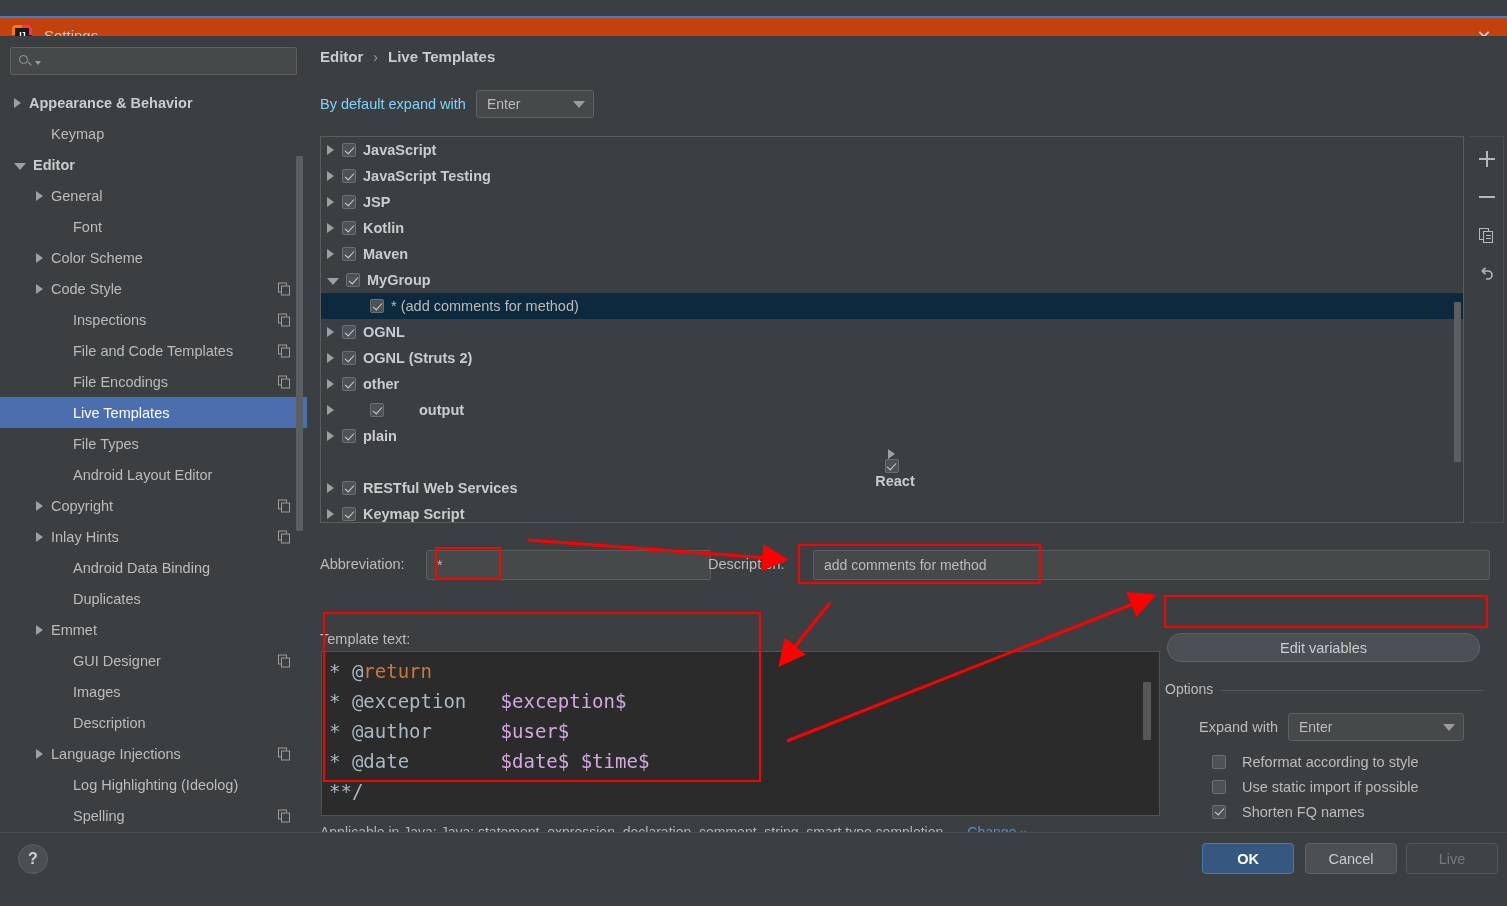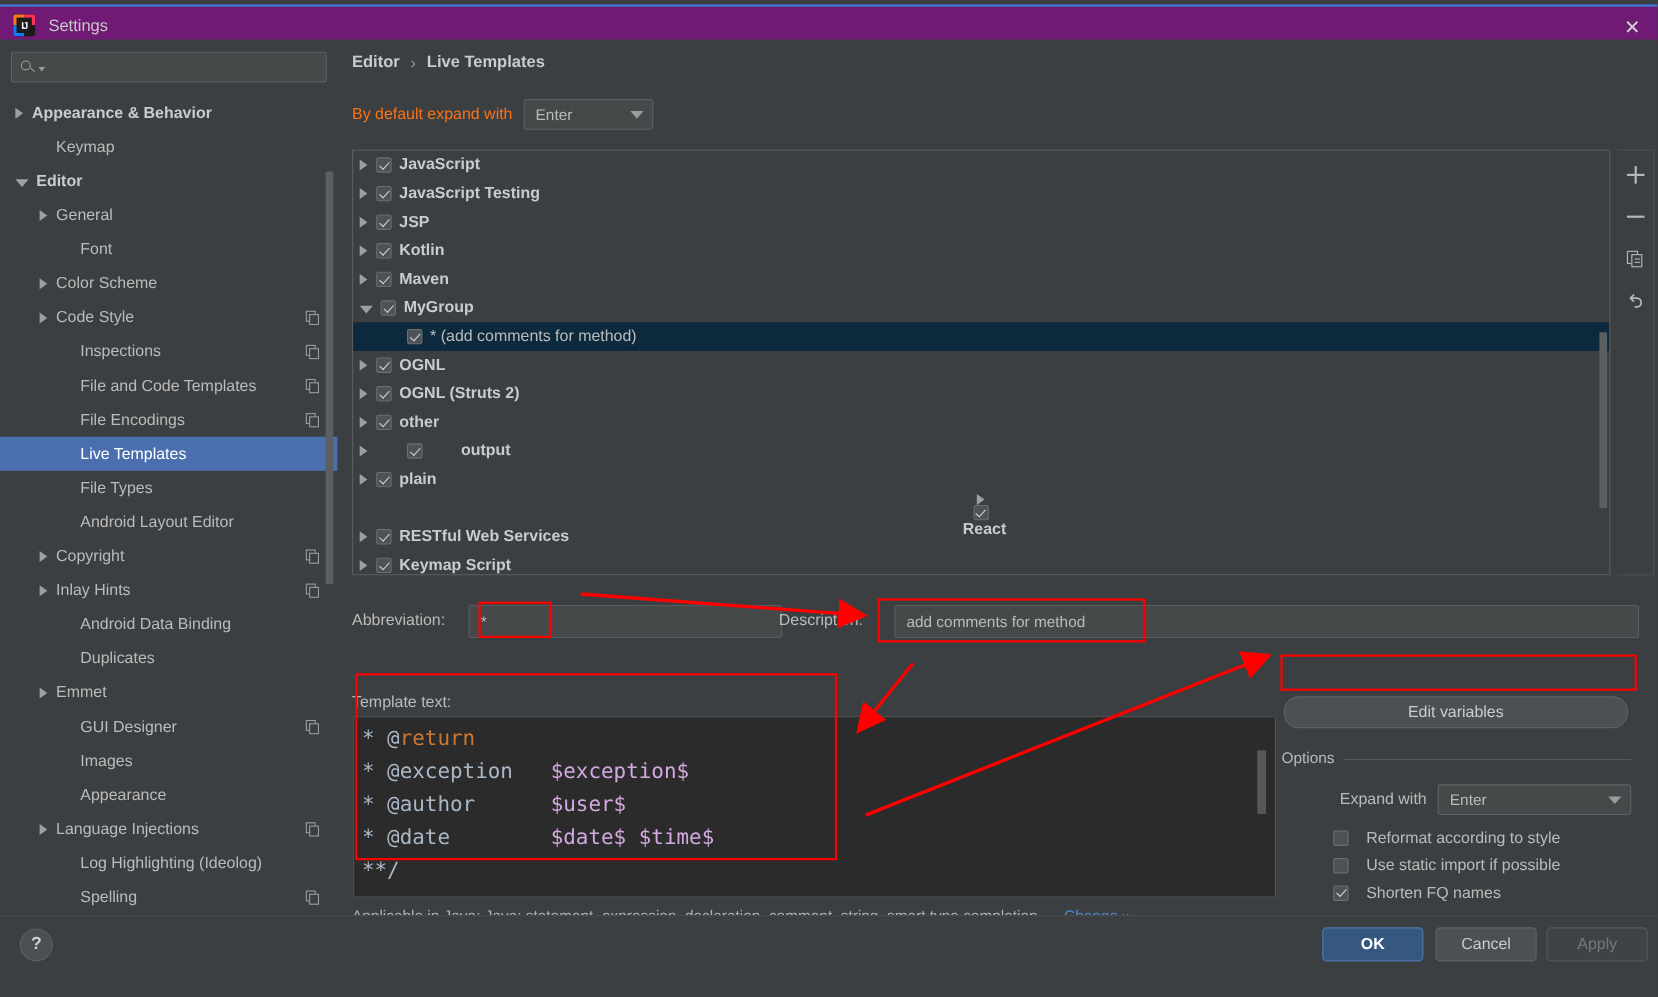--- a/index.html
+++ b/index.html
@@ -12,22 +12,22 @@
   #app {
     position: relative;
     width: 1507px; height: 906px;
     background: #3c3f41;
     color: #bbbbbb;
     font-size: 14px;
   }
 
   
   .titlebar {
-    position: absolute; left: 0; top: 4px; width: 1507px; height: 36px;
-    background: #701a75;
+    position: absolute; left: 0; top: 16px; width: 1507px; height: 36px;
+    background: #c2410c;
     border-top: 2px solid #3a7fd5;
     display: flex; align-items: center;
   }
   .app-icon {
     width: 20px; height: 20px; margin-left: 12px; margin-right: 12px;
     position: relative; border-radius: 3px; overflow: hidden;
     background: #1b1b1b;
   }
   .app-icon .q1 { position:absolute; left:0; top:0; width:10px; height:10px; background:#f97a12; }
   .app-icon .q2 { position:absolute; right:0; top:0; width:10px; height:10px; background:#fe315d; }
@@ -115,21 +115,21 @@
   .breadcrumb {
     position: absolute; left: 13px; top: 12px;
     font-size: 15px; font-weight: bold; color: #c9ccce;
     display: flex; align-items: center; gap: 10px;
   }
   .breadcrumb .sep { color: #9a9c9d; font-weight: normal; font-size: 14px; }
 
   .expand-row {
     position: absolute; left: 13px; top: 54px; display: flex; align-items: center; gap: 10px;
   }
-  .expand-row .lbl { font-size: 14.5px; color: #f97316; }
+  .expand-row .lbl { font-size: 14.5px; color: #7dd3fc; }
   .combo {
     height: 28px; min-width: 118px; background: #45494a;
     border: 1px solid #5e6163; border-radius: 3px;
     display: flex; align-items: center; justify-content: space-between;
     padding: 0 8px 0 10px; cursor: pointer;
   }
   .combo .val { font-size: 14px; color: #bbbbbb; }
   .combo .dncaret {
     width: 0; height: 0; margin-left: 16px;
     border-left: 6px solid transparent; border-right: 6px solid transparent;
@@ -230,21 +230,21 @@
   }
   .options-group { position: absolute; left: 858px; top: 645px; width: 318px; }
   .og-title {
     position: absolute; left: 0; top: 0; font-size: 14px; color: #bbbbbb;
     background: #3c3f41; padding-right: 8px; z-index: 2;
   }
   .og-line {
     position: absolute; left: 0; top: 9px; width: 318px; height: 1px; background: #555859;
   }
   .og-body { position: absolute; left: 0; top: 32px; width: 318px; }
-  .opt-expand { display: flex; align-items: center; gap: 10px; margin-left: 24px; justify-content: flex-end; }
+  .opt-expand { display: flex; align-items: center; gap: 10px; margin-left: 34px; }
   .opt-expand .lbl { font-size: 14.5px; color: #bbbbbb; }
   .opt-expand .combo { width: 176px; height: 28px; }
   .opt-check {
     display: flex; align-items: center; gap: 9px; margin-left: 47px;
     height: 25px; font-size: 14.5px; color: #bbbbbb;
   }
   .opt-check:first-of-type { margin-top: 8px; }
 
   
   .applicable {
@@ -408,21 +408,21 @@
             <span class="a"></span>
             <span class="b"></span>
           </span>
         </div>
         <div class="tree-row" style="padding-left: 58px;">
           <span class="tr-arrow none"></span>
           <span class="tr-label">Images</span>
         </div>
         <div class="tree-row" style="padding-left: 58px;">
           <span class="tr-arrow none"></span>
-          <span class="tr-label">Appearance</span>
+          <span class="tr-label">Description</span>
         </div>
         <div class="tree-row" style="padding-left: 36px;">
           <span class="tr-arrow "></span>
           <span class="tr-label">Language Injections</span>
           <span class="tr-copy">
             <span class="a"></span>
             <span class="b"></span>
           </span>
         </div>
         <div class="tree-row" style="padding-left: 58px;">
@@ -615,21 +615,21 @@
       <span>Applicable in Java; Java: statement, expression, declaration, comment, string, smart type completion…</span><span class="change">Change</span><span class="chev">∨</span>
     </div>
   </div>
 
   <div class="bottombar">
     <div class="help-btn">
       <span>?</span>
     </div>
     <div class="btn btn-ok">OK</div>
     <div class="btn btn-cancel">Cancel</div>
-    <div class="btn btn-apply">Apply</div>
+    <div class="btn btn-apply">Live</div>
 
   </div>
 
   <svg class="anno">
     <defs>
       <marker id="ah" markerWidth="9" markerHeight="9" refX="6" refY="4.5" orient="auto">
         <path d="M0,0 L9,4.5 L0,9 z" fill="#ff0000"></path>
       </marker>
     </defs>
 

